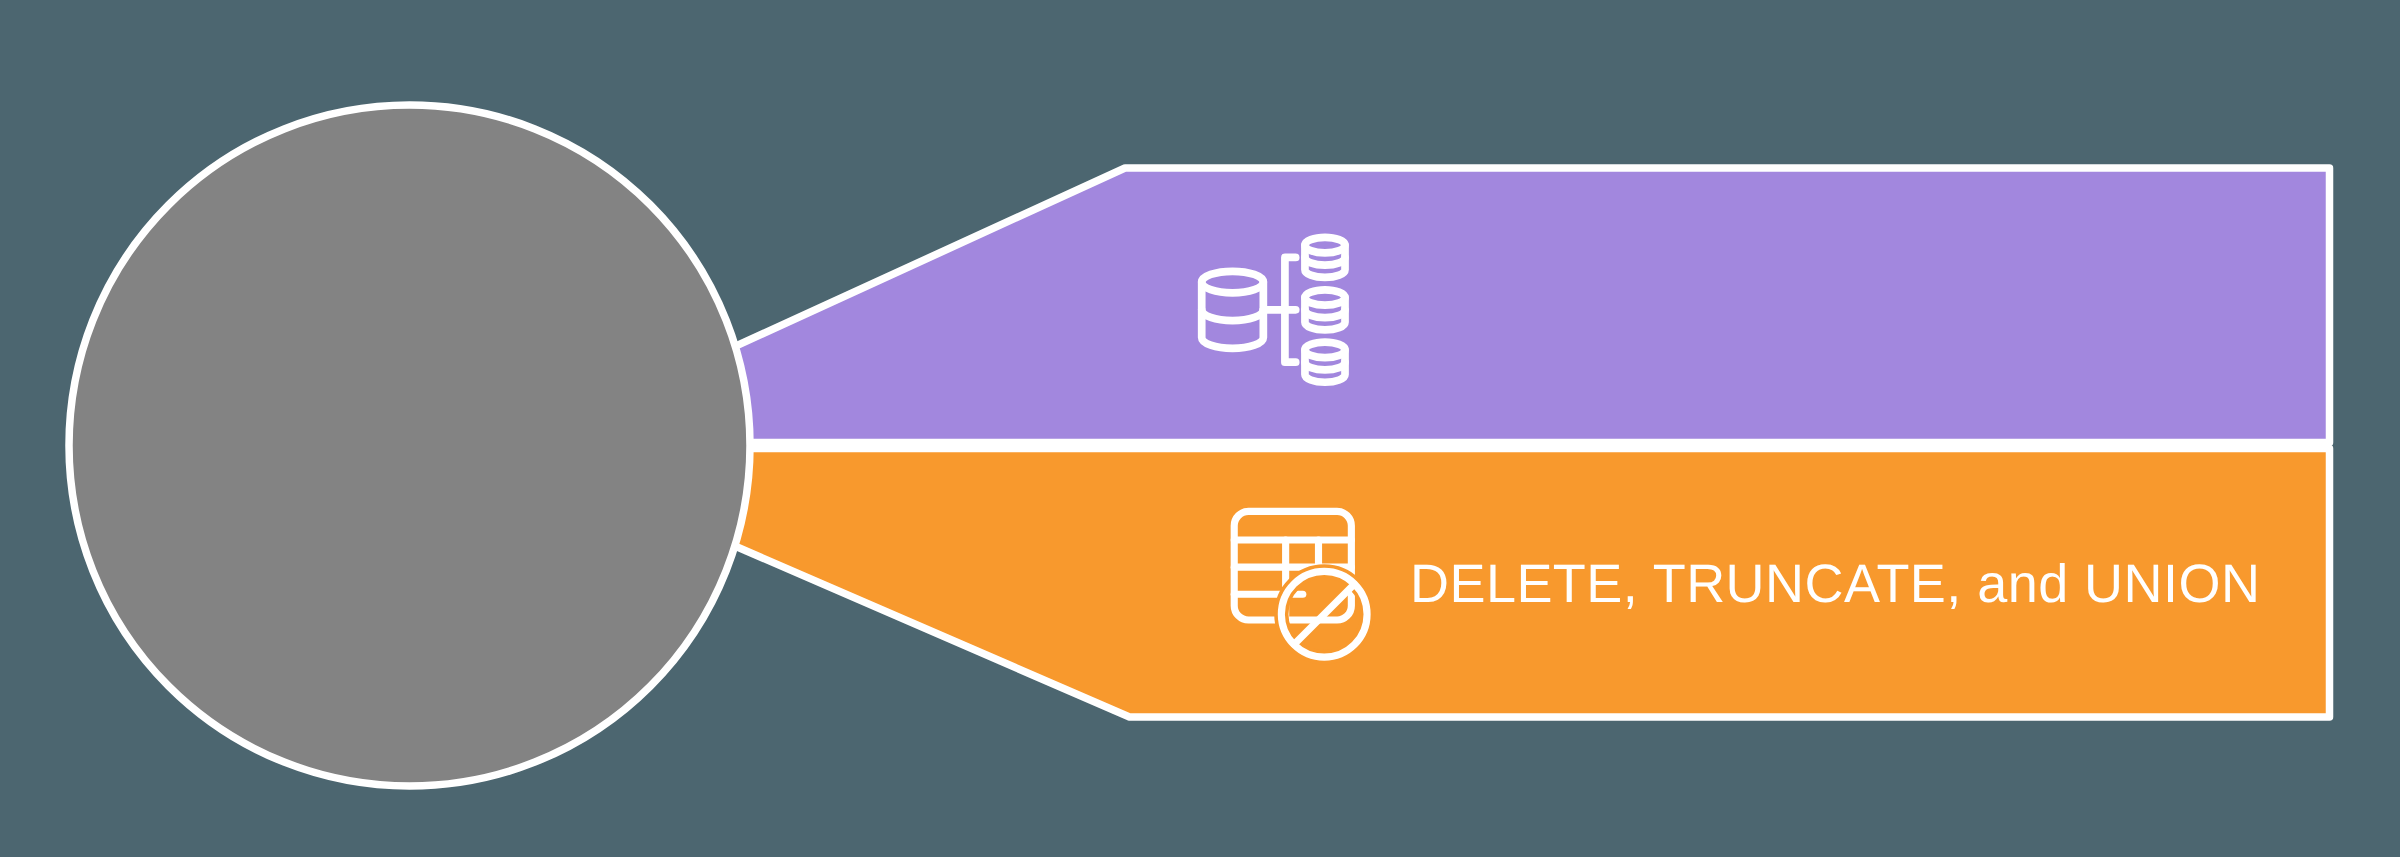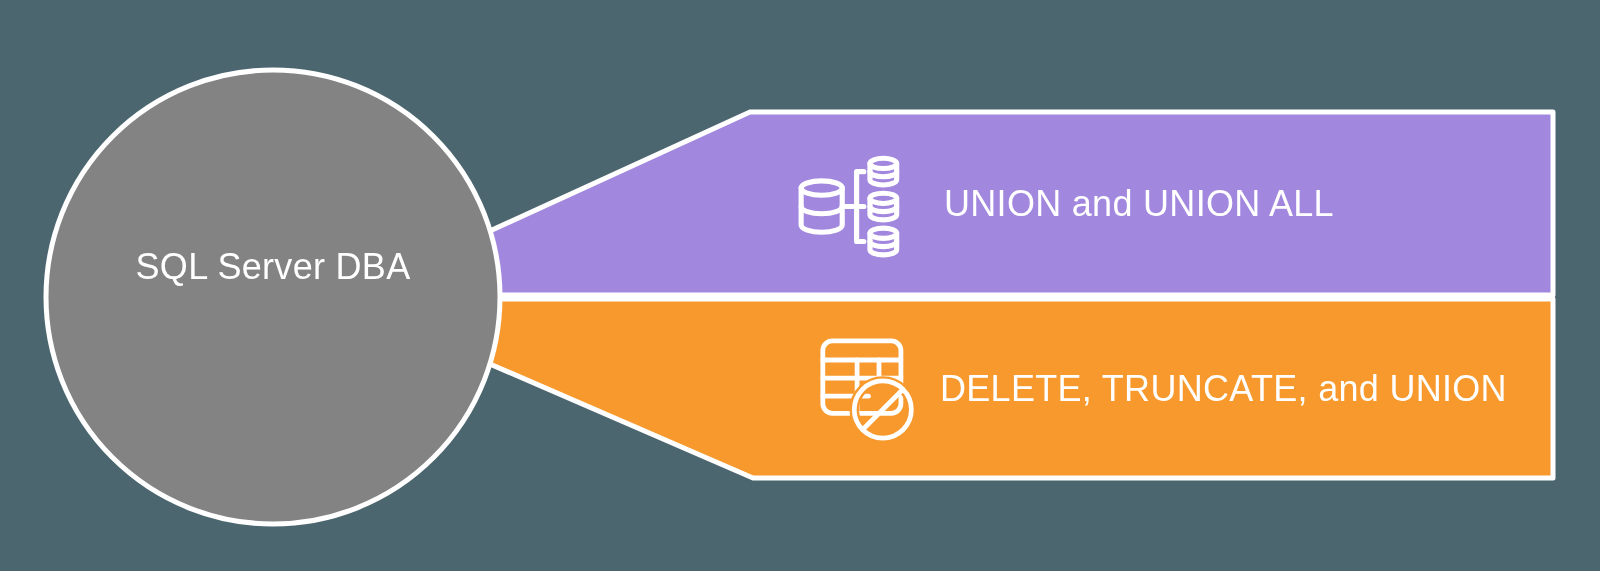--- a/index.html
+++ b/index.html
@@ -33,21 +33,20 @@
     <rect x="0" y="0" width="1600" height="571" fill="#4c6670"></rect>
 
     <polygon points="350,295 750,112 1553,112 1553,295" stroke="#ffffff" stroke-width="5" stroke-linejoin="round" fill="#a287de"></polygon>
 
     <polygon points="340,299 1553,299 1553,478 753,478" stroke="#ffffff" stroke-width="5" stroke-linejoin="round" fill="#f8992d"></polygon>
 
     <circle cx="273" cy="297" r="227" stroke="#ffffff" stroke-width="5" fill="#838383"></circle>
   </svg>
 
   <div class="hub-label">
-    <div>SQL Server DBA</div>
   </div>
 
   <svg class="icon icon-union" viewBox="0 0 110 104" fill="none" stroke="#ffffff" stroke-width="5" stroke-linecap="round" stroke-linejoin="round">
     <g>
       <ellipse cx="25" cy="36" rx="20" ry="7"></ellipse>
       <path d="M5 36 V72 A20 7 0 0 0 45 72 V36"></path>
       <path d="M5 54 A20 7 0 0 0 45 54"></path>
     </g>
     <g>
       <path d="M45 54 H66"></path>
@@ -61,21 +60,20 @@
       <ellipse cx="85" cy="46" rx="13" ry="5"></ellipse>
       <path d="M72 46 V62 A13 5 0 0 0 98 62 V46"></path>
       <path d="M72 54 A13 5 0 0 0 98 54"></path>
 
       <ellipse cx="85" cy="80" rx="13" ry="5"></ellipse>
       <path d="M72 80 V96 A13 5 0 0 0 98 96 V80"></path>
       <path d="M72 88 A13 5 0 0 0 98 88"></path>
     </g>
   </svg>
 
-  <div class="topic-label label-union">UNION and UNION ALL</div>
 
   <svg class="icon icon-delete" viewBox="0 0 105 115" fill="none" stroke="#ffffff" stroke-width="5" stroke-linecap="round" stroke-linejoin="round">
     <g>
       <rect x="4" y="6" width="82" height="76" rx="10"></rect>
       <path d="M4 26 H86"></path>
       <path d="M4 45 H86"></path>
       <path d="M4 64 H52"></path>
       <path d="M40 26 V82"></path>
       <path d="M63 26 V45"></path>
     </g>

